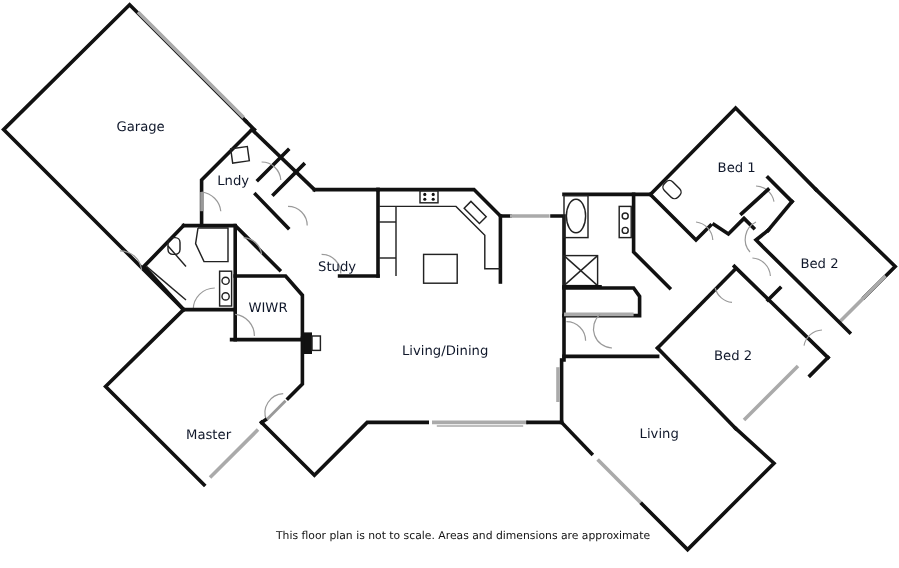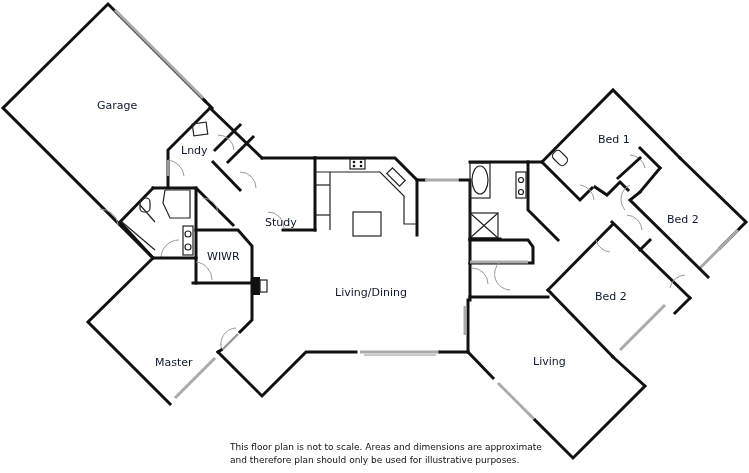--- a/index.html
+++ b/index.html
@@ -5,21 +5,21 @@
   html, body { margin:0; padding:0; background:#ffffff; }
   body { width:749px; height:473px; position:relative; overflow:hidden; font-family:"DejaVu Sans", sans-serif; }
   svg { position:absolute; left:0; top:0; }
   .wall { stroke:#111; stroke-width:3; fill:none; stroke-linecap:square; stroke-linejoin:miter; }
   .thin { stroke:#222; stroke-width:1.2; fill:none; }
   .win { stroke:#aaa; stroke-width:3; fill:none; }
   .winl { stroke:#777; stroke-width:0.8; fill:none; }
   .door { stroke:#999; stroke-width:1; fill:none; }
   .doorleaf { stroke:#999; stroke-width:2.4; fill:none; }
   .lbl { position:absolute; font-size:11px; color:#0f172a; white-space:nowrap; font-family:"DejaVu Sans", sans-serif; }
-  .note { position:absolute; left:230px; top:441px; font-size:9px; line-height:12.5px; color:#111; width:300px; font-family:"DejaVu Sans", sans-serif; }
+  .note { position:absolute; left:230px; top:441px; font-size:9px; line-height:12.5px; color:#111; width:300px; font-family:"DejaVu Sans", sans-serif;text-align:right; }
   .note div { white-space:nowrap; }
 </style>
 </head>
 <body>
 
 <svg width="749" height="473" viewBox="0 0 749 473">
 
   <g>
     <polyline class="wall" points="205,101 108,4 3,108 153,258"></polyline>
     <line class="win" x1="115" y1="10" x2="203" y2="98"></line>
@@ -171,14 +171,13 @@
 <div class="lbl" style="left:207px;top:250px;">WIWR</div>
 <div class="lbl" style="left:155px;top:316px;margin-top:40px;">Master</div>
 <div class="lbl" style="left:318px;top:286px;margin-left:17px;">Living/Dining</div>
 <div class="lbl" style="left:598px;top:133px;">Bed 1</div>
 <div class="lbl" style="left:667px;top:213px;">Bed 2</div>
 <div class="lbl" style="left:595px;top:290px;">Bed 2</div>
 <div class="lbl" style="left:533px;top:355px;">Living</div>
 
 <div class="note">
   <div>This floor plan is not to scale. Areas and dimensions are approximate</div>
-  <div>and therefore plan should only be used for illustrative purposes.</div>
 </div>
 
 </body></html>

